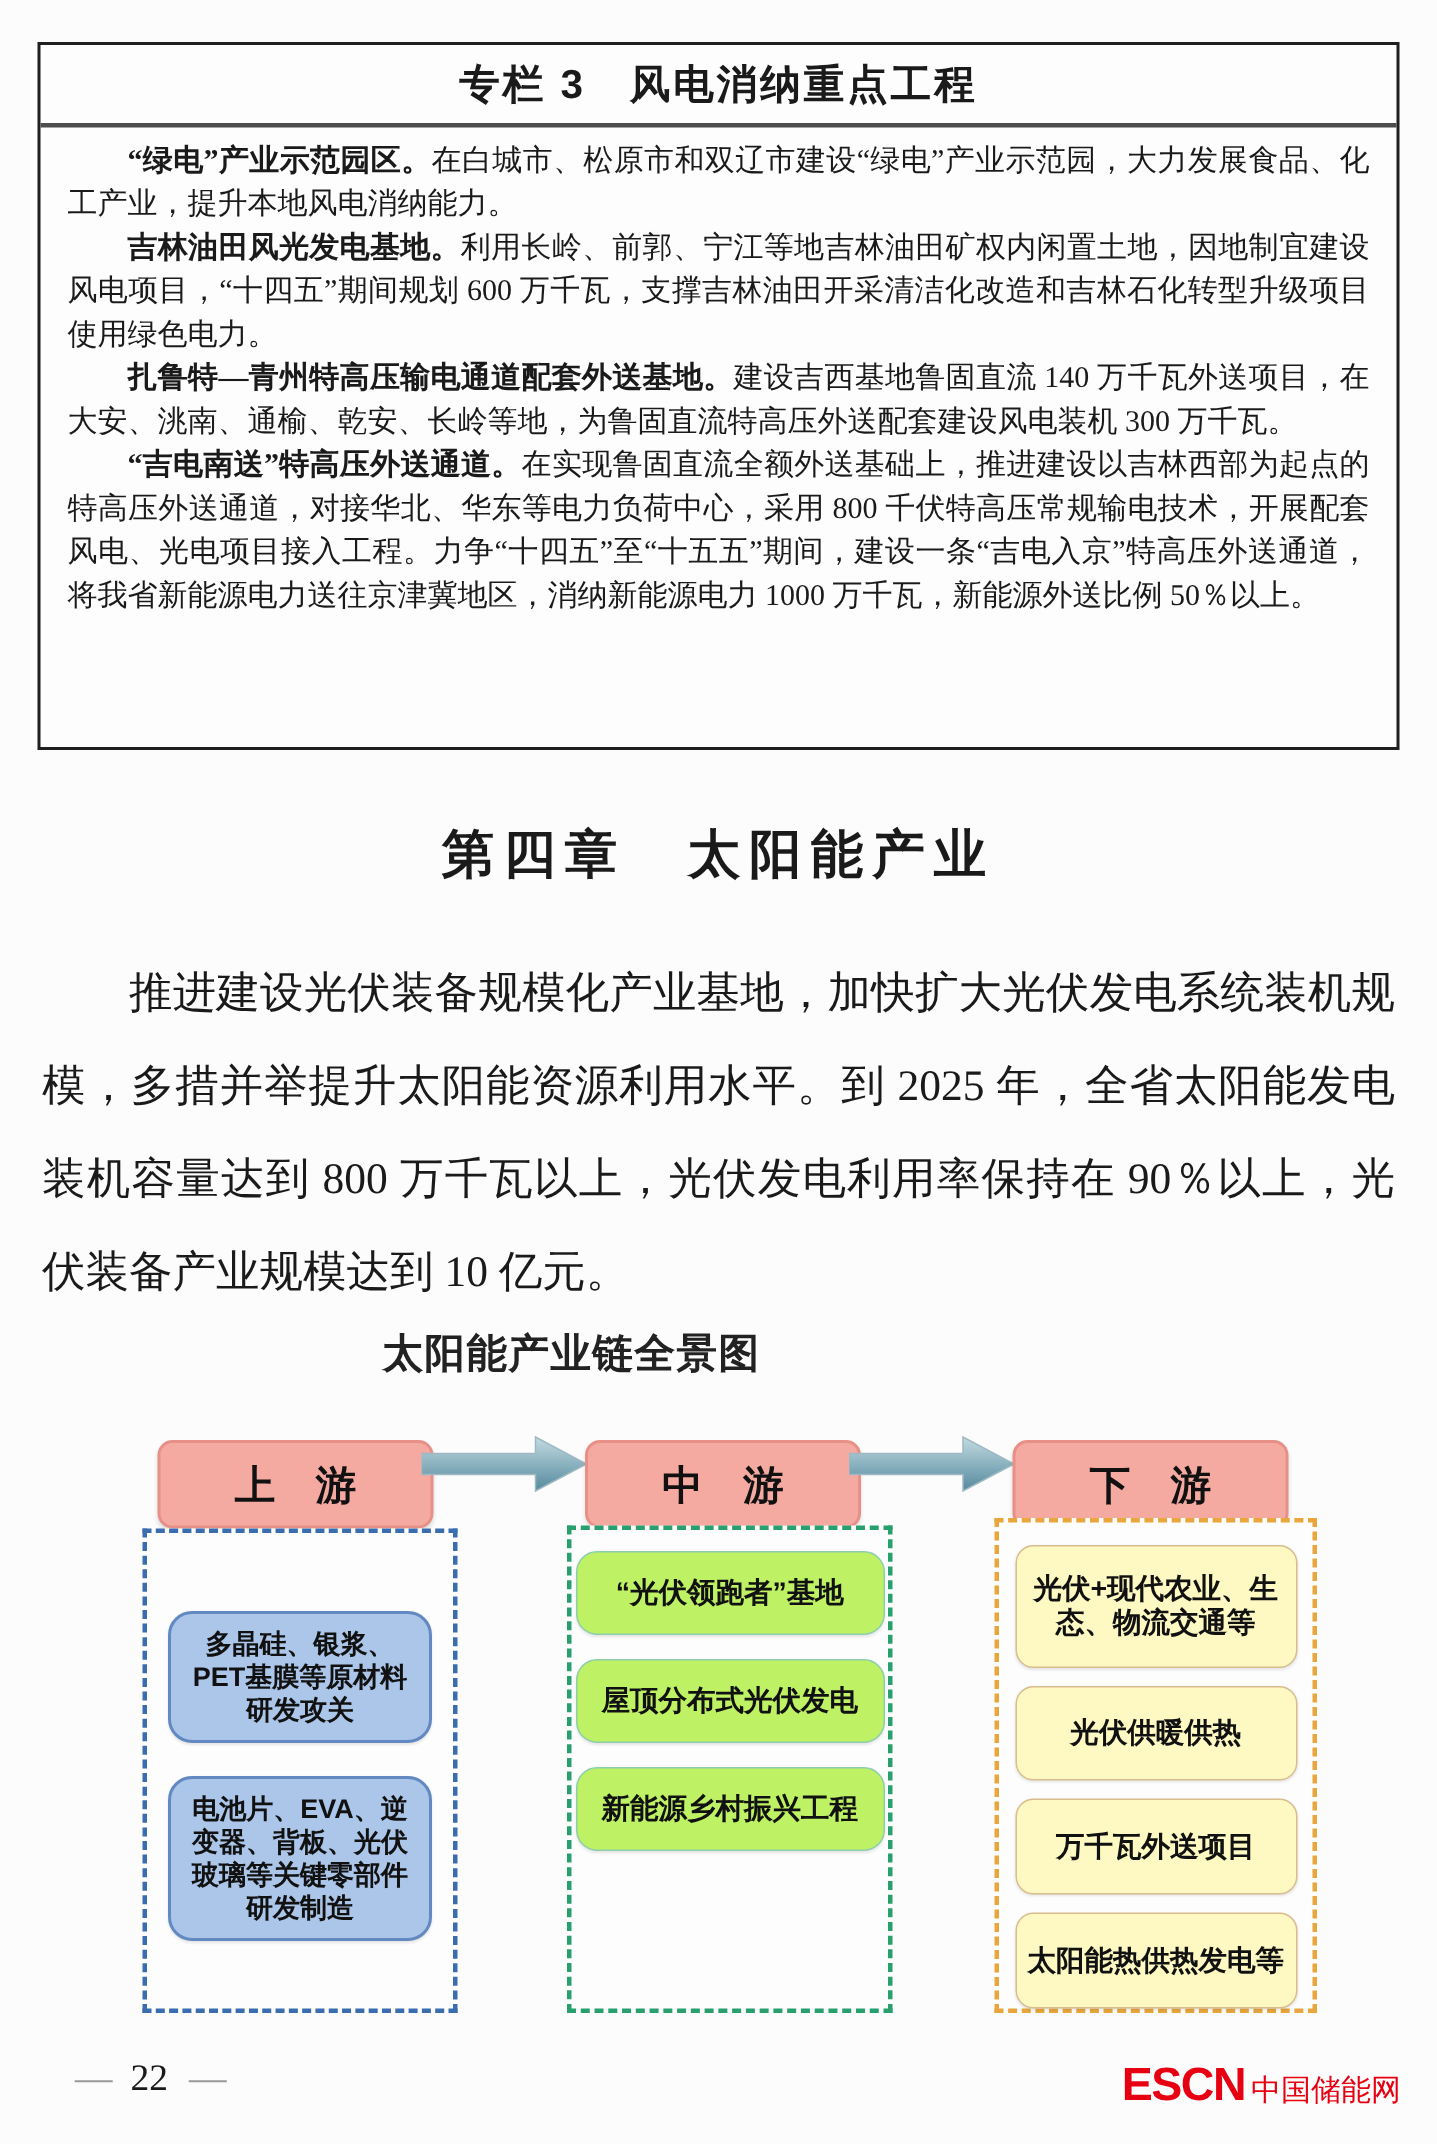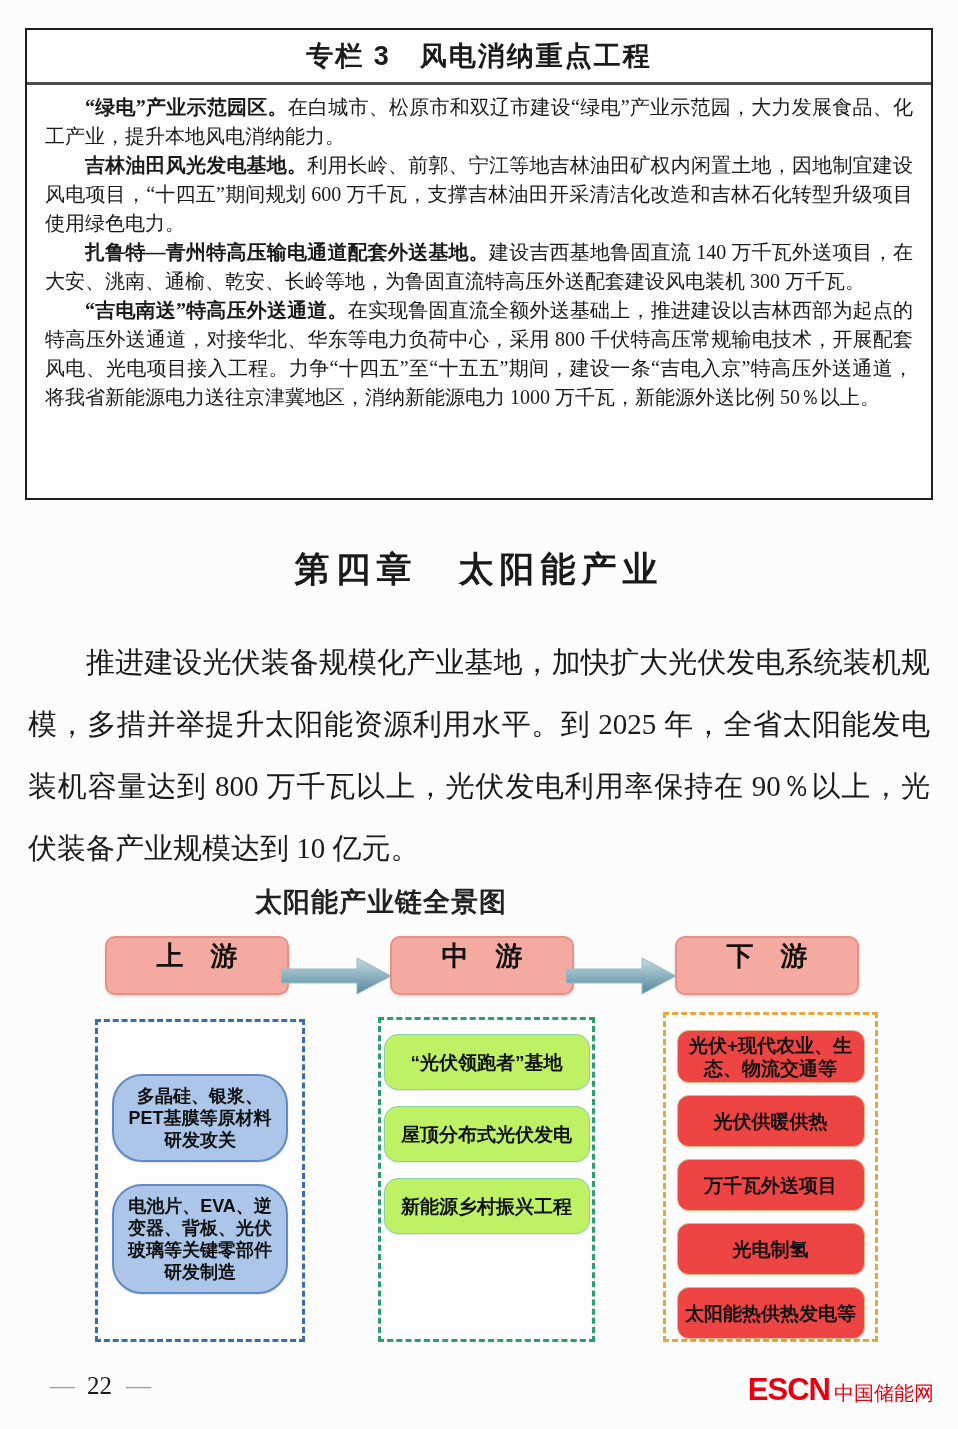--- a/index.html
+++ b/index.html
@@ -32,22 +32,22 @@
   }
 
   
   .diagram-title{
     position:absolute;left:0;top:884px;width:762px;text-align:center;
     font-family:"Liberation Sans","DejaVu Sans",sans-serif;
     font-weight:700;font-size:27px;letter-spacing:1px;color:#222;
   }
   .diagram{position:absolute;left:0;top:934px;width:958px;height:420px;}
   .stage-header{
-    position:absolute;top:2px;width:180px;height:55px;
-    display:flex;justify-content:center;
+    position:absolute;top:26px;width:180px;height:55px;
+    display:flex;align-items:center;justify-content:center;
     background:#f5aaa1;border:2px solid #e79088;border-radius:10px;
     box-shadow:0 2px 3px rgba(0,0,0,0.12);
     font-family:"Liberation Sans","DejaVu Sans",sans-serif;
     font-weight:700;font-size:27px;color:#111;
   }
   .stage-1{left:105px;} .stage-2{left:390px;} .stage-3{left:675px;}
   .flow-arrow{position:absolute;top:21px;width:112px;height:42px;}
   .arrow-1{left:281px;} .arrow-2{left:566px;}
 
   .col{
@@ -59,29 +59,29 @@
   .col-down{left:663px;top:78px;width:215px;height:330px;border:3px dashed #e8a63c;padding-top:15px;gap:12px;}
 
   .node{
     box-sizing:border-box;text-align:center;
     font-family:"Liberation Sans","DejaVu Sans",sans-serif;
     font-weight:700;color:#111;
     display:flex;align-items:center;justify-content:center;
     box-shadow:0 1px 2px rgba(0,0,0,0.10);
   }
   .node-up{
-    width:176px;background:#abc6e9;border:2px solid #6289c1;border-radius:30px;
+    width:176px;background:#abc6e9;border:2px solid #6289c1;border-radius:16px;
     font-size:18px;line-height:22px;padding:9px 6px;
   }
   .node-mid{
     width:206px;background:#bef264;border:1px solid #8cceac;border-radius:14px;
     font-size:19px;line-height:23px;padding:7px 6px;min-height:56px;
   }
   .node-down{
-    width:188px;background:#ef4444;border:1px solid #d9bd8d;border-radius:12px;
+    width:188px;background:#fef9c3;border:1px solid #d9bd8d;border-radius:12px;
     font-size:19px;line-height:23px;padding:22px 5px;min-height:52px;
   }
 
   
   .footer-page{
     position:absolute;left:50px;top:1372px;font-size:25px;color:#1a1a1a;
     display:flex;align-items:center;gap:14px;
   }
   .footer-page .dash{color:#9a9a9a;letter-spacing:-2px;}
   .footer-logo{
@@ -152,21 +152,20 @@
   <div class="col col-mid">
     <div class="node node-mid">“光伏领跑者”基地</div>
     <div class="node node-mid">屋顶分布式光伏发电</div>
     <div class="node node-mid">新能源乡村振兴工程</div>
   </div>
 
   <div class="col col-down">
     <div class="node node-down">光伏+现代农业、生态、物流交通等</div>
     <div class="node node-down">光伏供暖供热</div>
     <div class="node node-down">万千瓦外送项目</div>
-    <div class="node node-down">光电制氢</div>
     <div class="node node-down">太阳能热供热发电等</div>
   </div>
 
 </div>
 
 <div class="footer-page">
   <span class="dash">—</span>
   <span>22</span>
   <span class="dash">—</span>
 </div>

